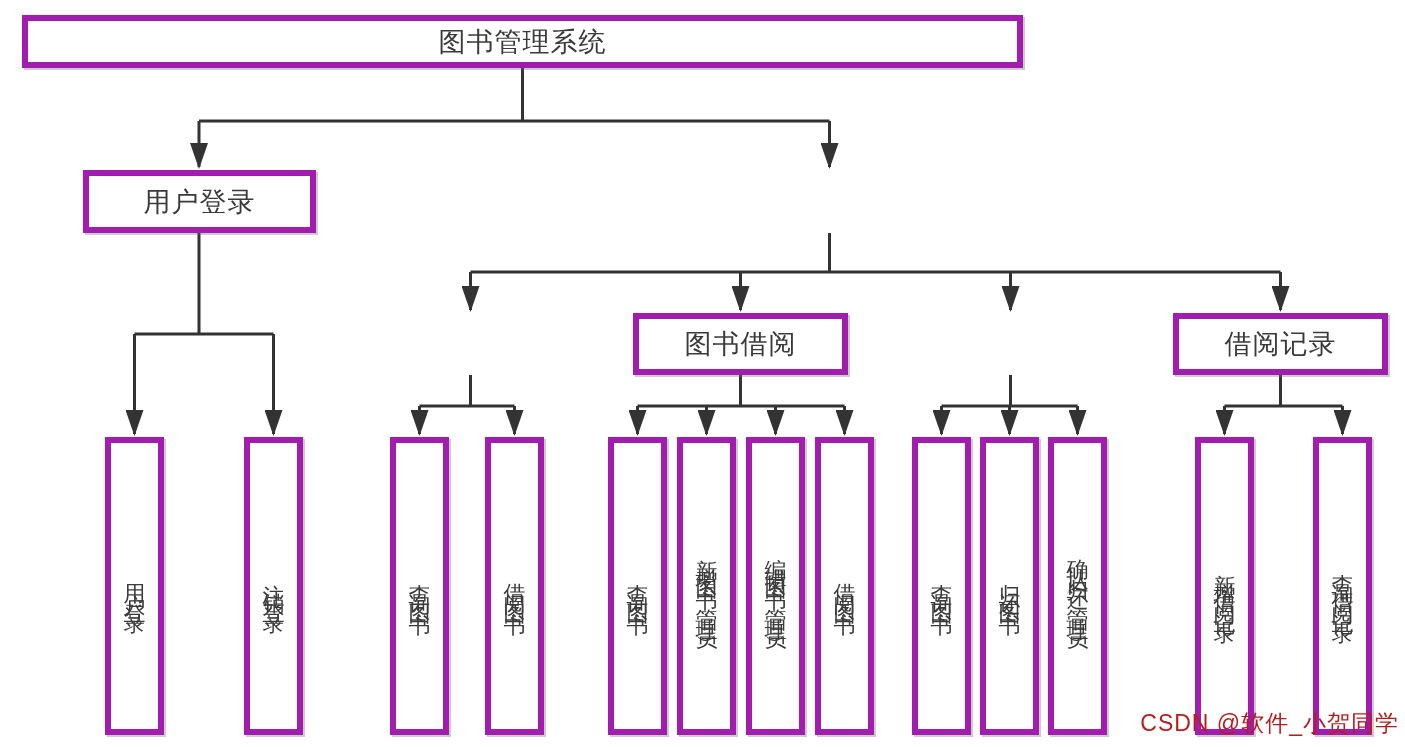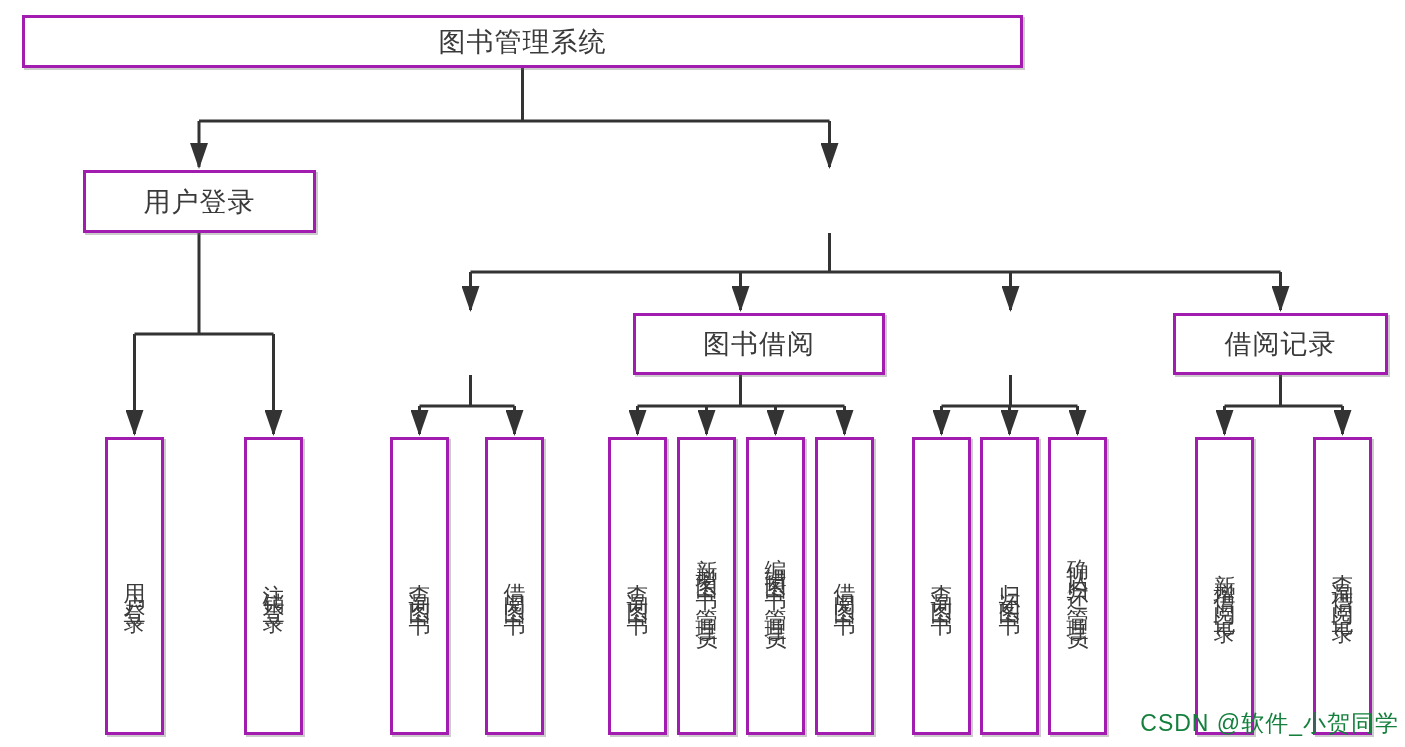--- a/index.html
+++ b/index.html
@@ -8,38 +8,38 @@
     width:1405px;height:747px;
     background:#ffffff;
     font-family:"Liberation Sans", sans-serif;
     overflow:hidden;
   }
   .wires{position:absolute;left:0;top:0;}
   .node{
     position:absolute;
     box-sizing:border-box;
     background:#ffffff;
-    border:3px solid #a21caf;
+    border:6px solid #a21caf;
     box-shadow:2px 2px 0 rgba(110,110,110,0.35);
     display:flex;align-items:center;justify-content:center;
     color:#3a3a3a;
   }
   .hbox{font-size:27px;letter-spacing:1px;white-space:nowrap;}
   .vbox{font-size:22px;}
   .vbox .vlabel{
     writing-mode:vertical-rl;
     letter-spacing:10px;
     line-height:1;
     white-space:nowrap;
   }
   .watermark{
     position:absolute;
     right:6px;bottom:8px;
     font-size:23px;
-    color:#15803d;
+    color:#b91c1c;
     letter-spacing:1px;
     white-space:nowrap;
   }
 </style>
 </head>
 <body>
 
 <div class="canvas">
 
   <svg class="wires" width="1405" height="747" viewBox="0 0 1405 747">
@@ -100,21 +100,21 @@
   </svg>
 
   <div class="node hbox" style="left:22px;top:15px;width:1001px;height:53px;">
     <span>图书管理系统</span>
   </div>
 
   <div class="node hbox" style="left:83px;top:170px;width:233px;height:63px;">
     <span>用户登录</span>
   </div>
 
-  <div class="node hbox" style="left:633px;top:313px;width:252px;height:62px;">
+  <div class="node hbox" style="left:633px;top:313px;width:215px;height:62px;">
     <span>图书借阅</span>
   </div>
   <div class="node hbox" style="left:1173px;top:313px;width:215px;height:62px;text-align:center;">
     <span>借阅记录</span>
   </div>
 
   <div class="node vbox" style="left:105px;top:437px;width:59px;height:298px;">
     <span class="vlabel">用户登录</span>
   </div>
   <div class="node vbox" style="left:244px;top:437px;width:59px;height:298px;">

